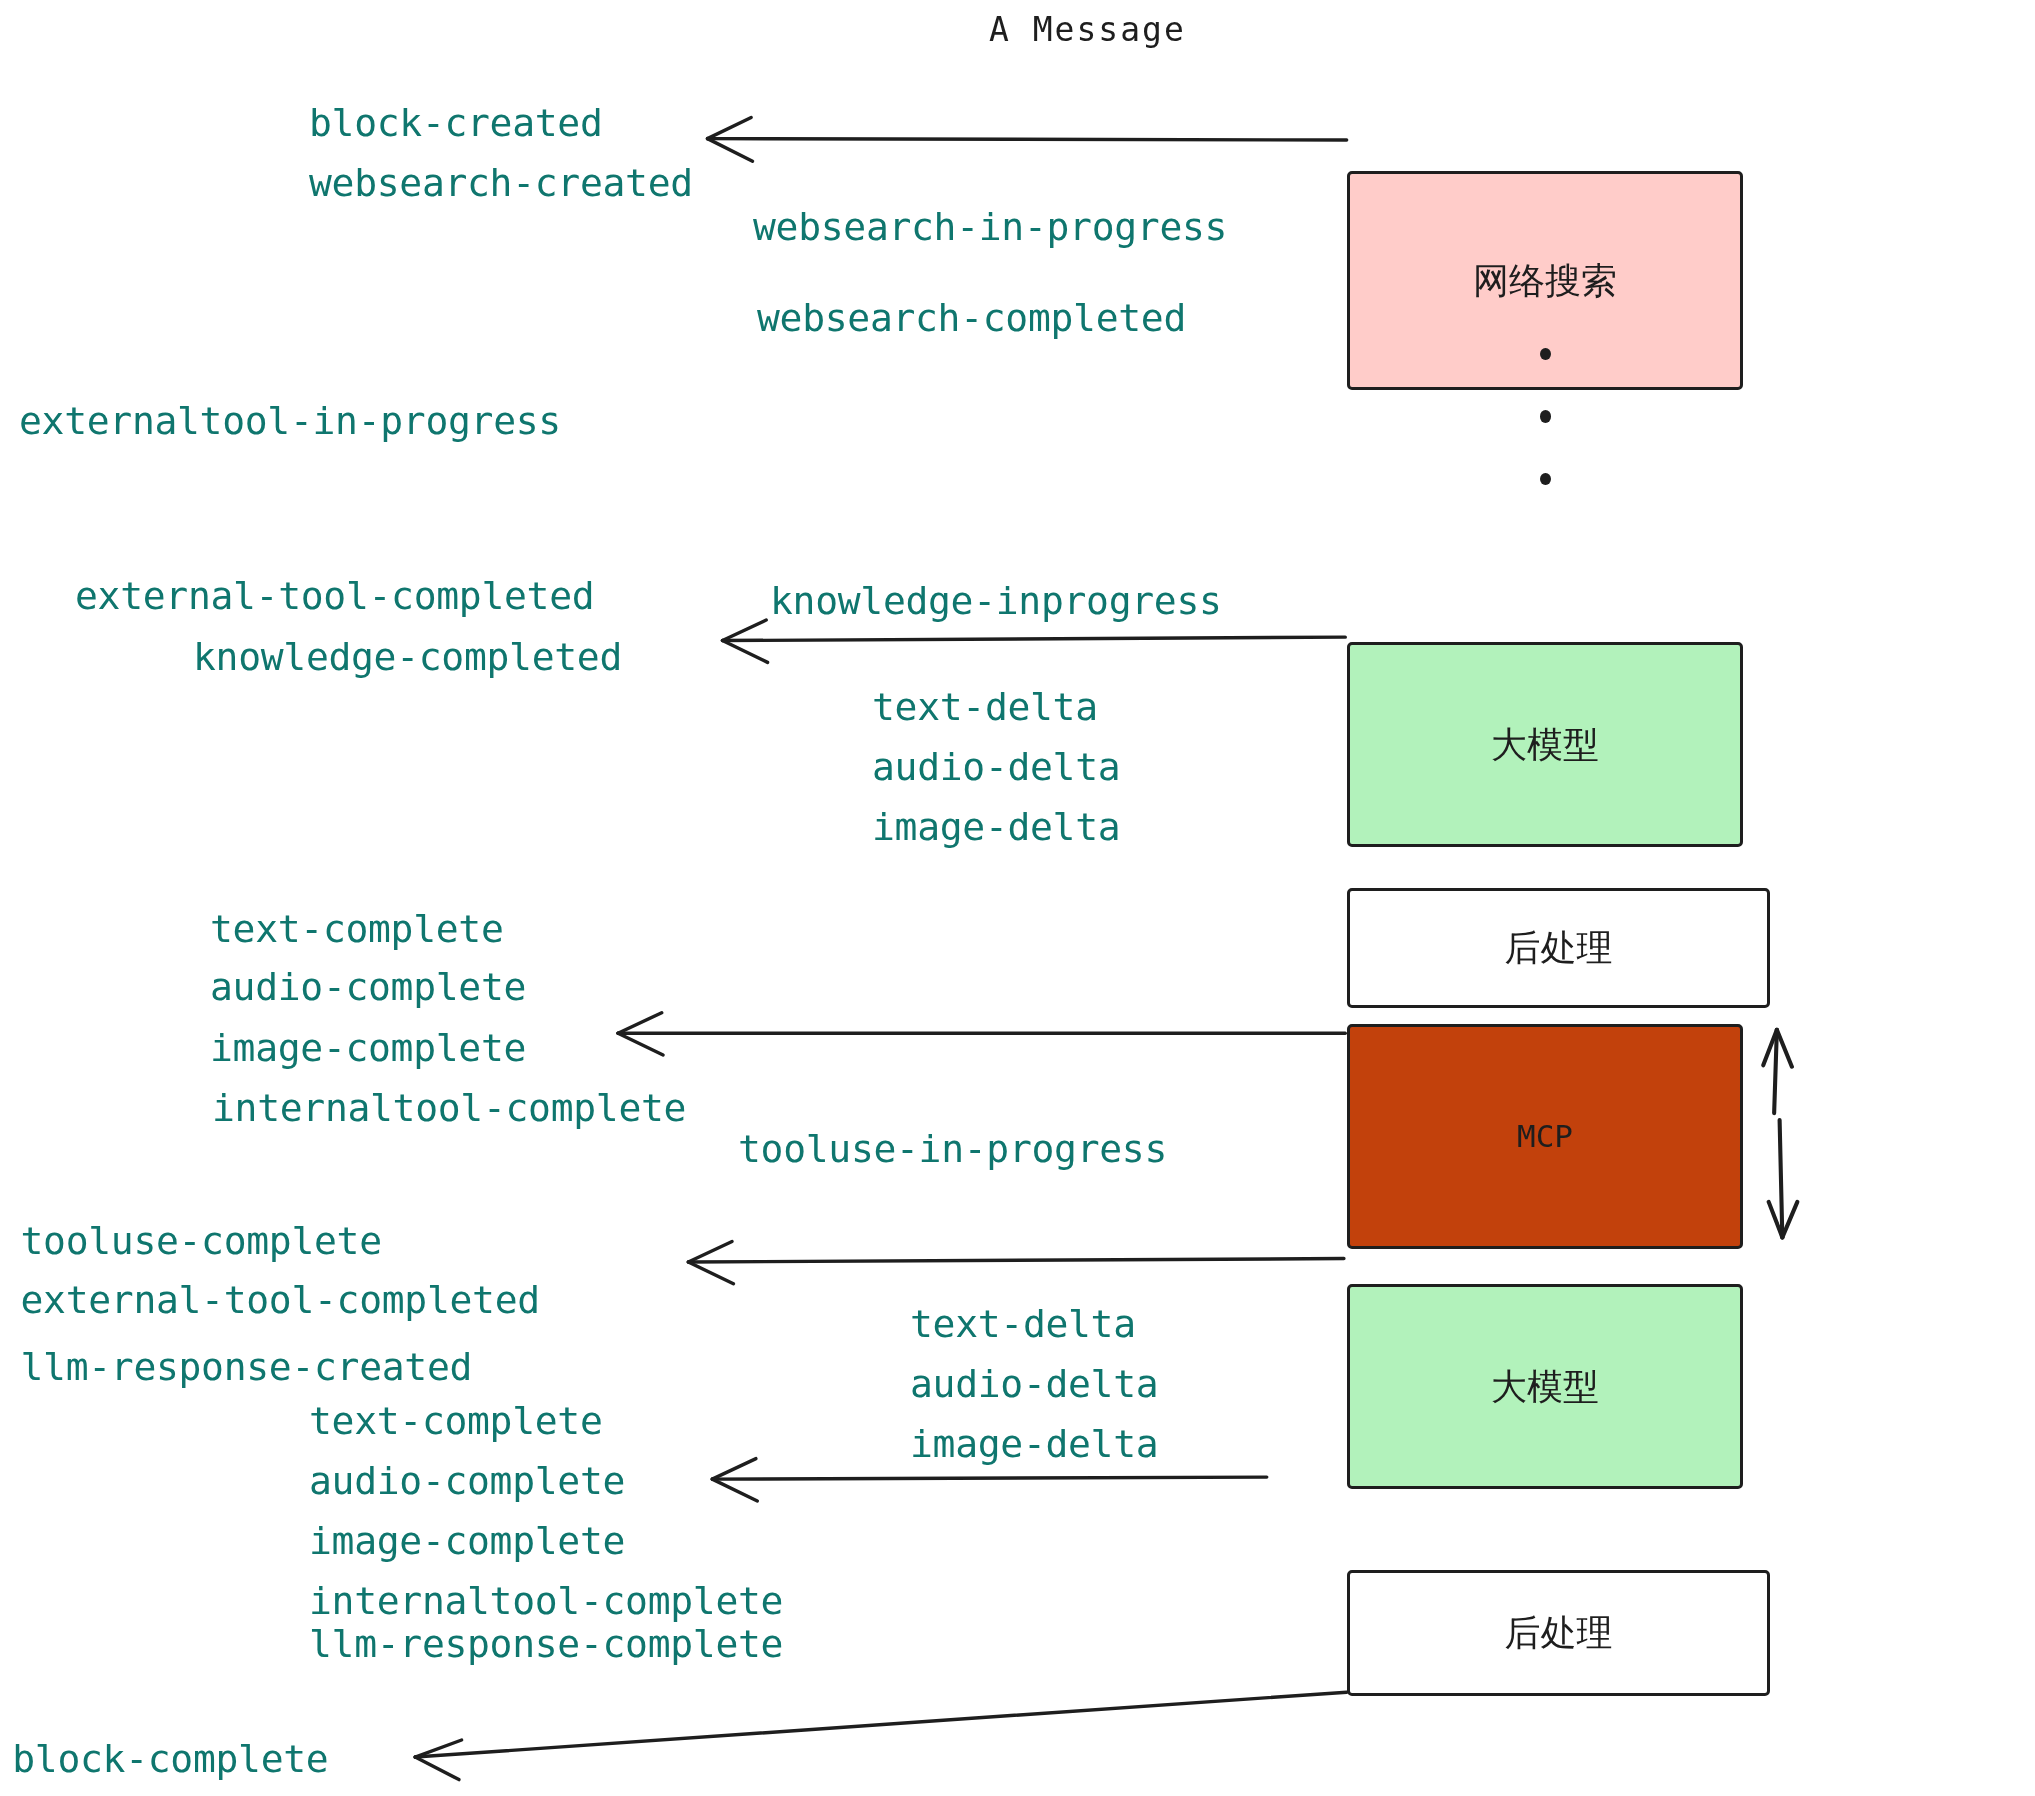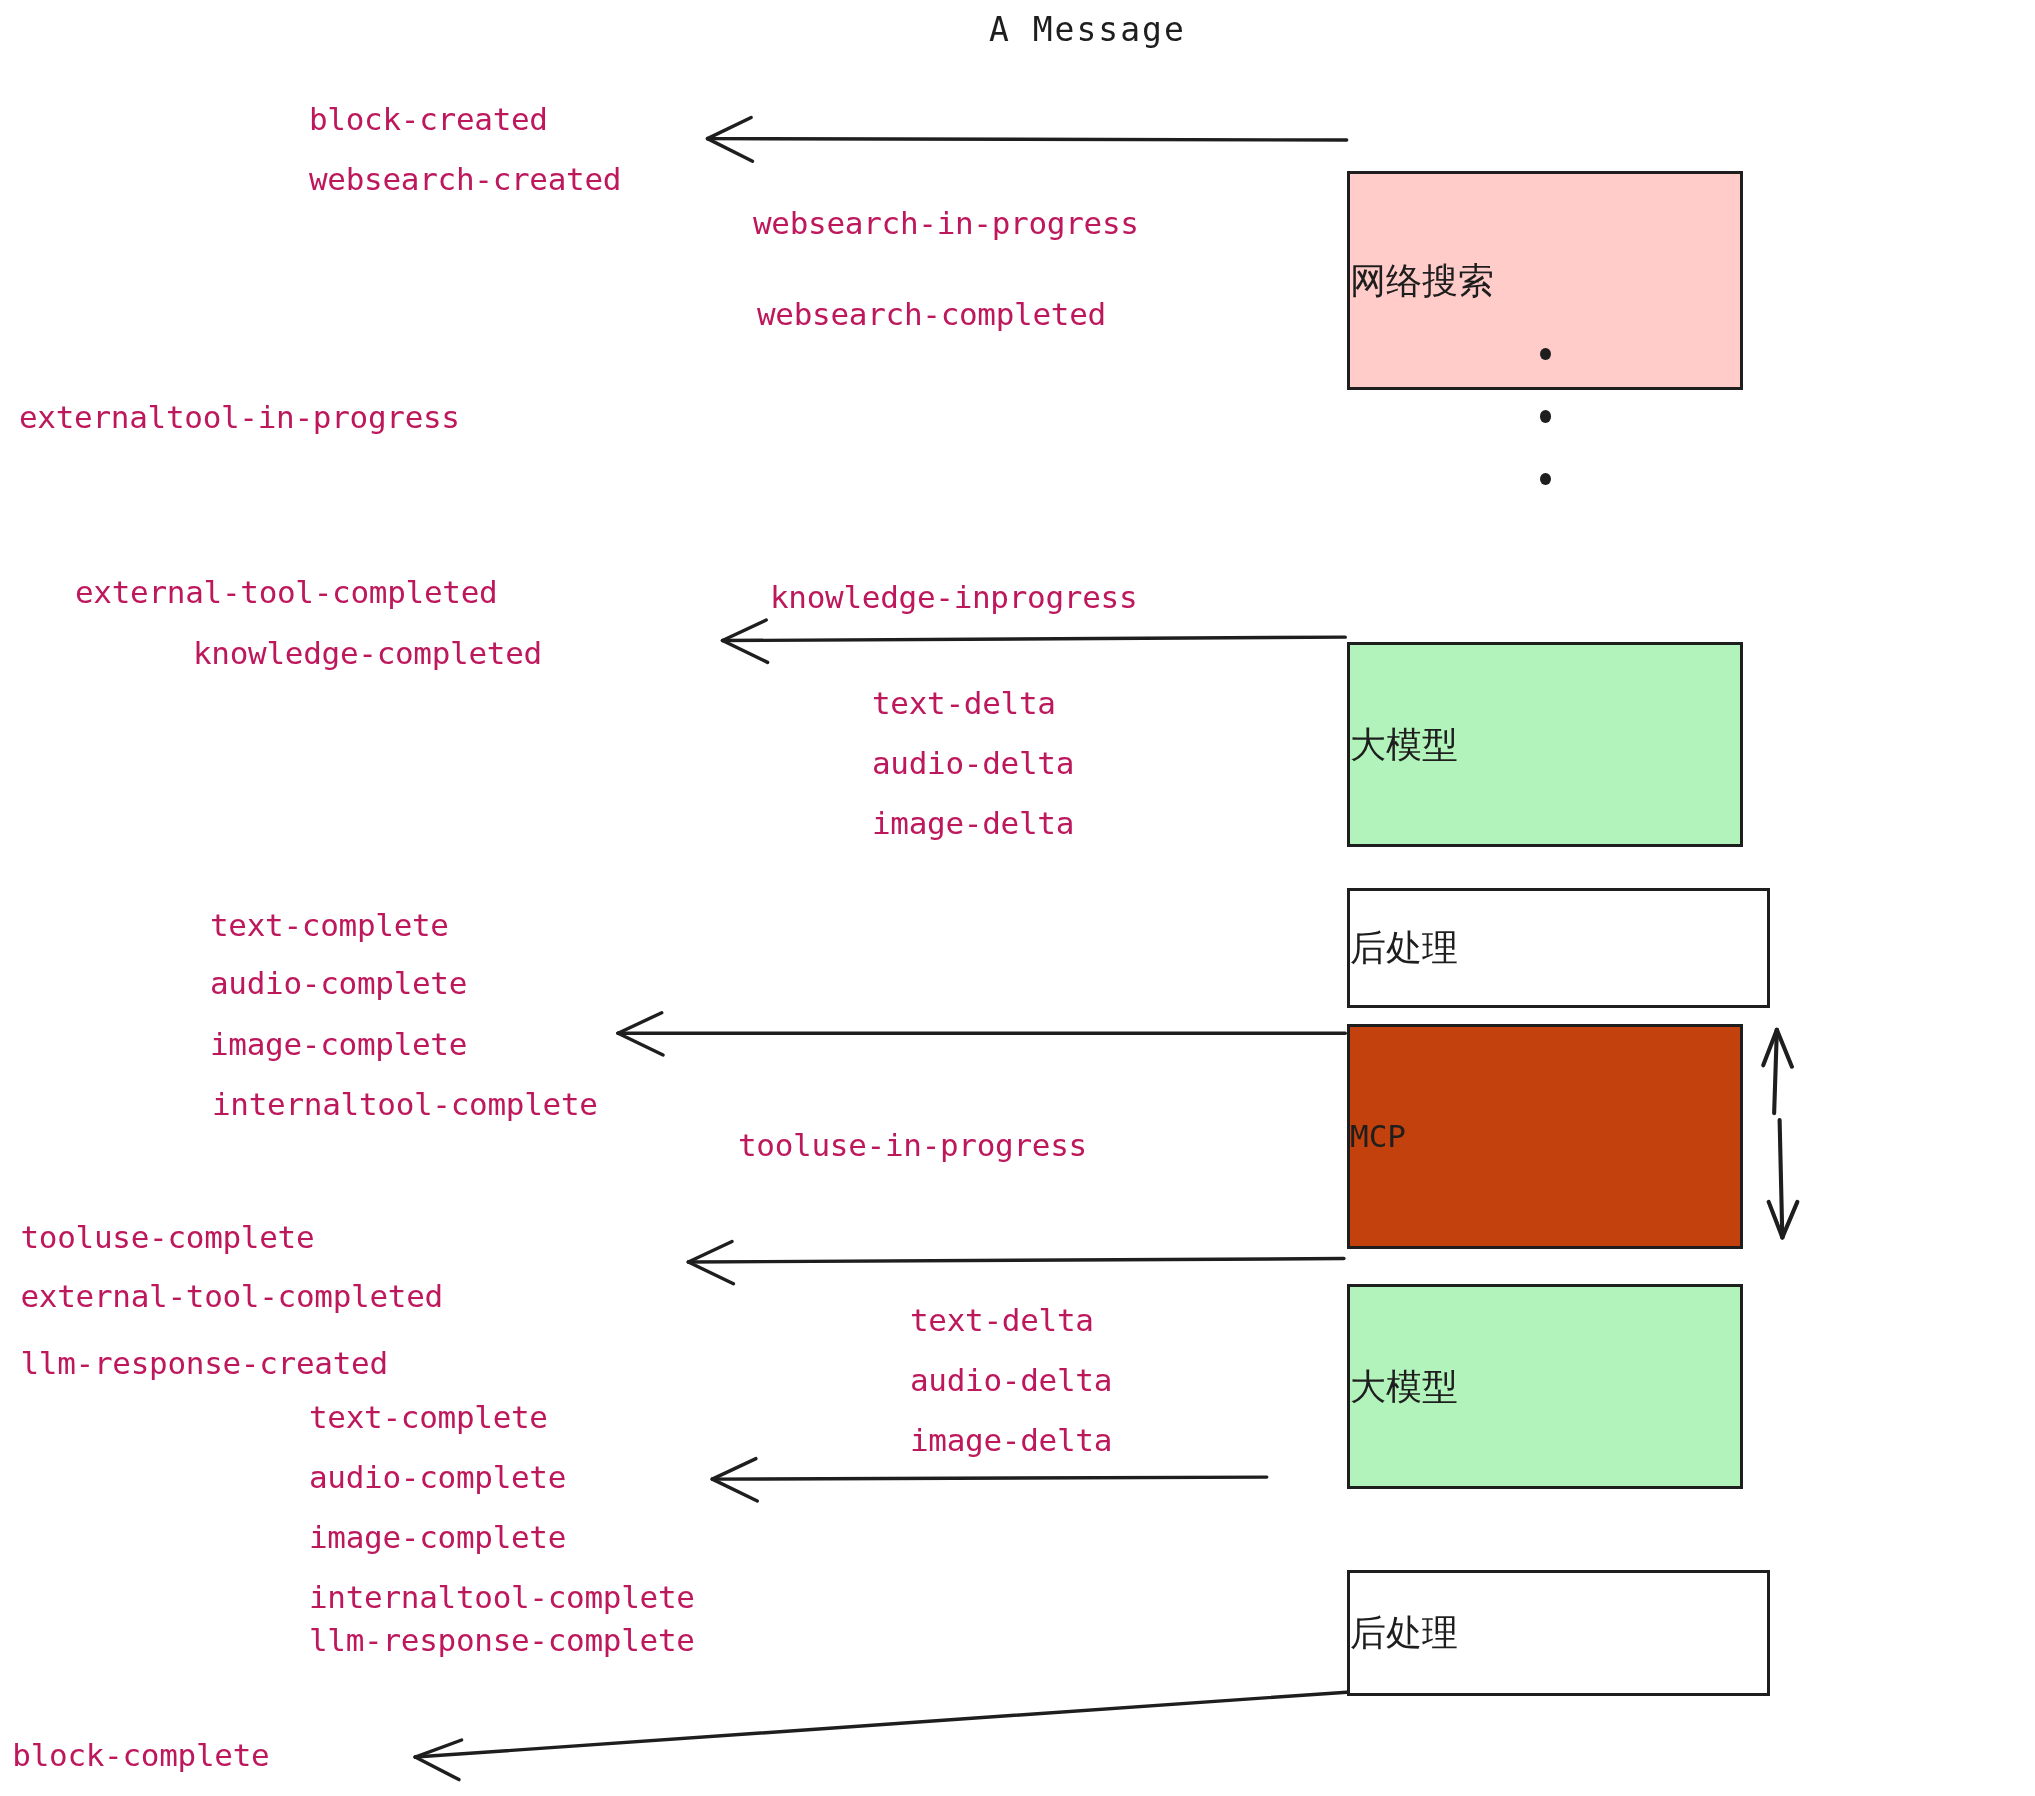--- a/index.html
+++ b/index.html
@@ -12,41 +12,41 @@
     position:relative;
     width:1812px;
     height:1796px;
     background:#ffffff;
     overflow:hidden;
   }
   .lbl{
     position:absolute;
     white-space:nowrap;
     font-family:"DejaVu Sans Mono","Liberation Mono",monospace;
-    font-size:31px;
+    font-size:38px;
     line-height:1;
-    color:#be185d;
+    color:#0f766e;
     letter-spacing:-0.3px;
   }
   .title{
     position:absolute;
     white-space:nowrap;
     font-family:"DejaVu Sans Mono","Liberation Mono",monospace;
     font-size:33px;
     color:#1e1e1e;
     letter-spacing:2px;
   }
   .box{
     position:absolute;
     border:3.4px solid #1e1e1e;
     box-sizing:border-box;
     display:flex;
     align-items:center;
-    justify-content:flex-start;
-    border-radius:0;
+    justify-content:center;
+    border-radius:5px;
   }
   .box .box-label{
     font-family:"DejaVu Sans","Liberation Sans",sans-serif;
     font-size:36px;
     color:#1e1e1e;
     line-height:1;
   }
   .box.mono .box-label{
     font-family:"DejaVu Sans Mono","Liberation Mono",monospace;
     font-size:31px;

